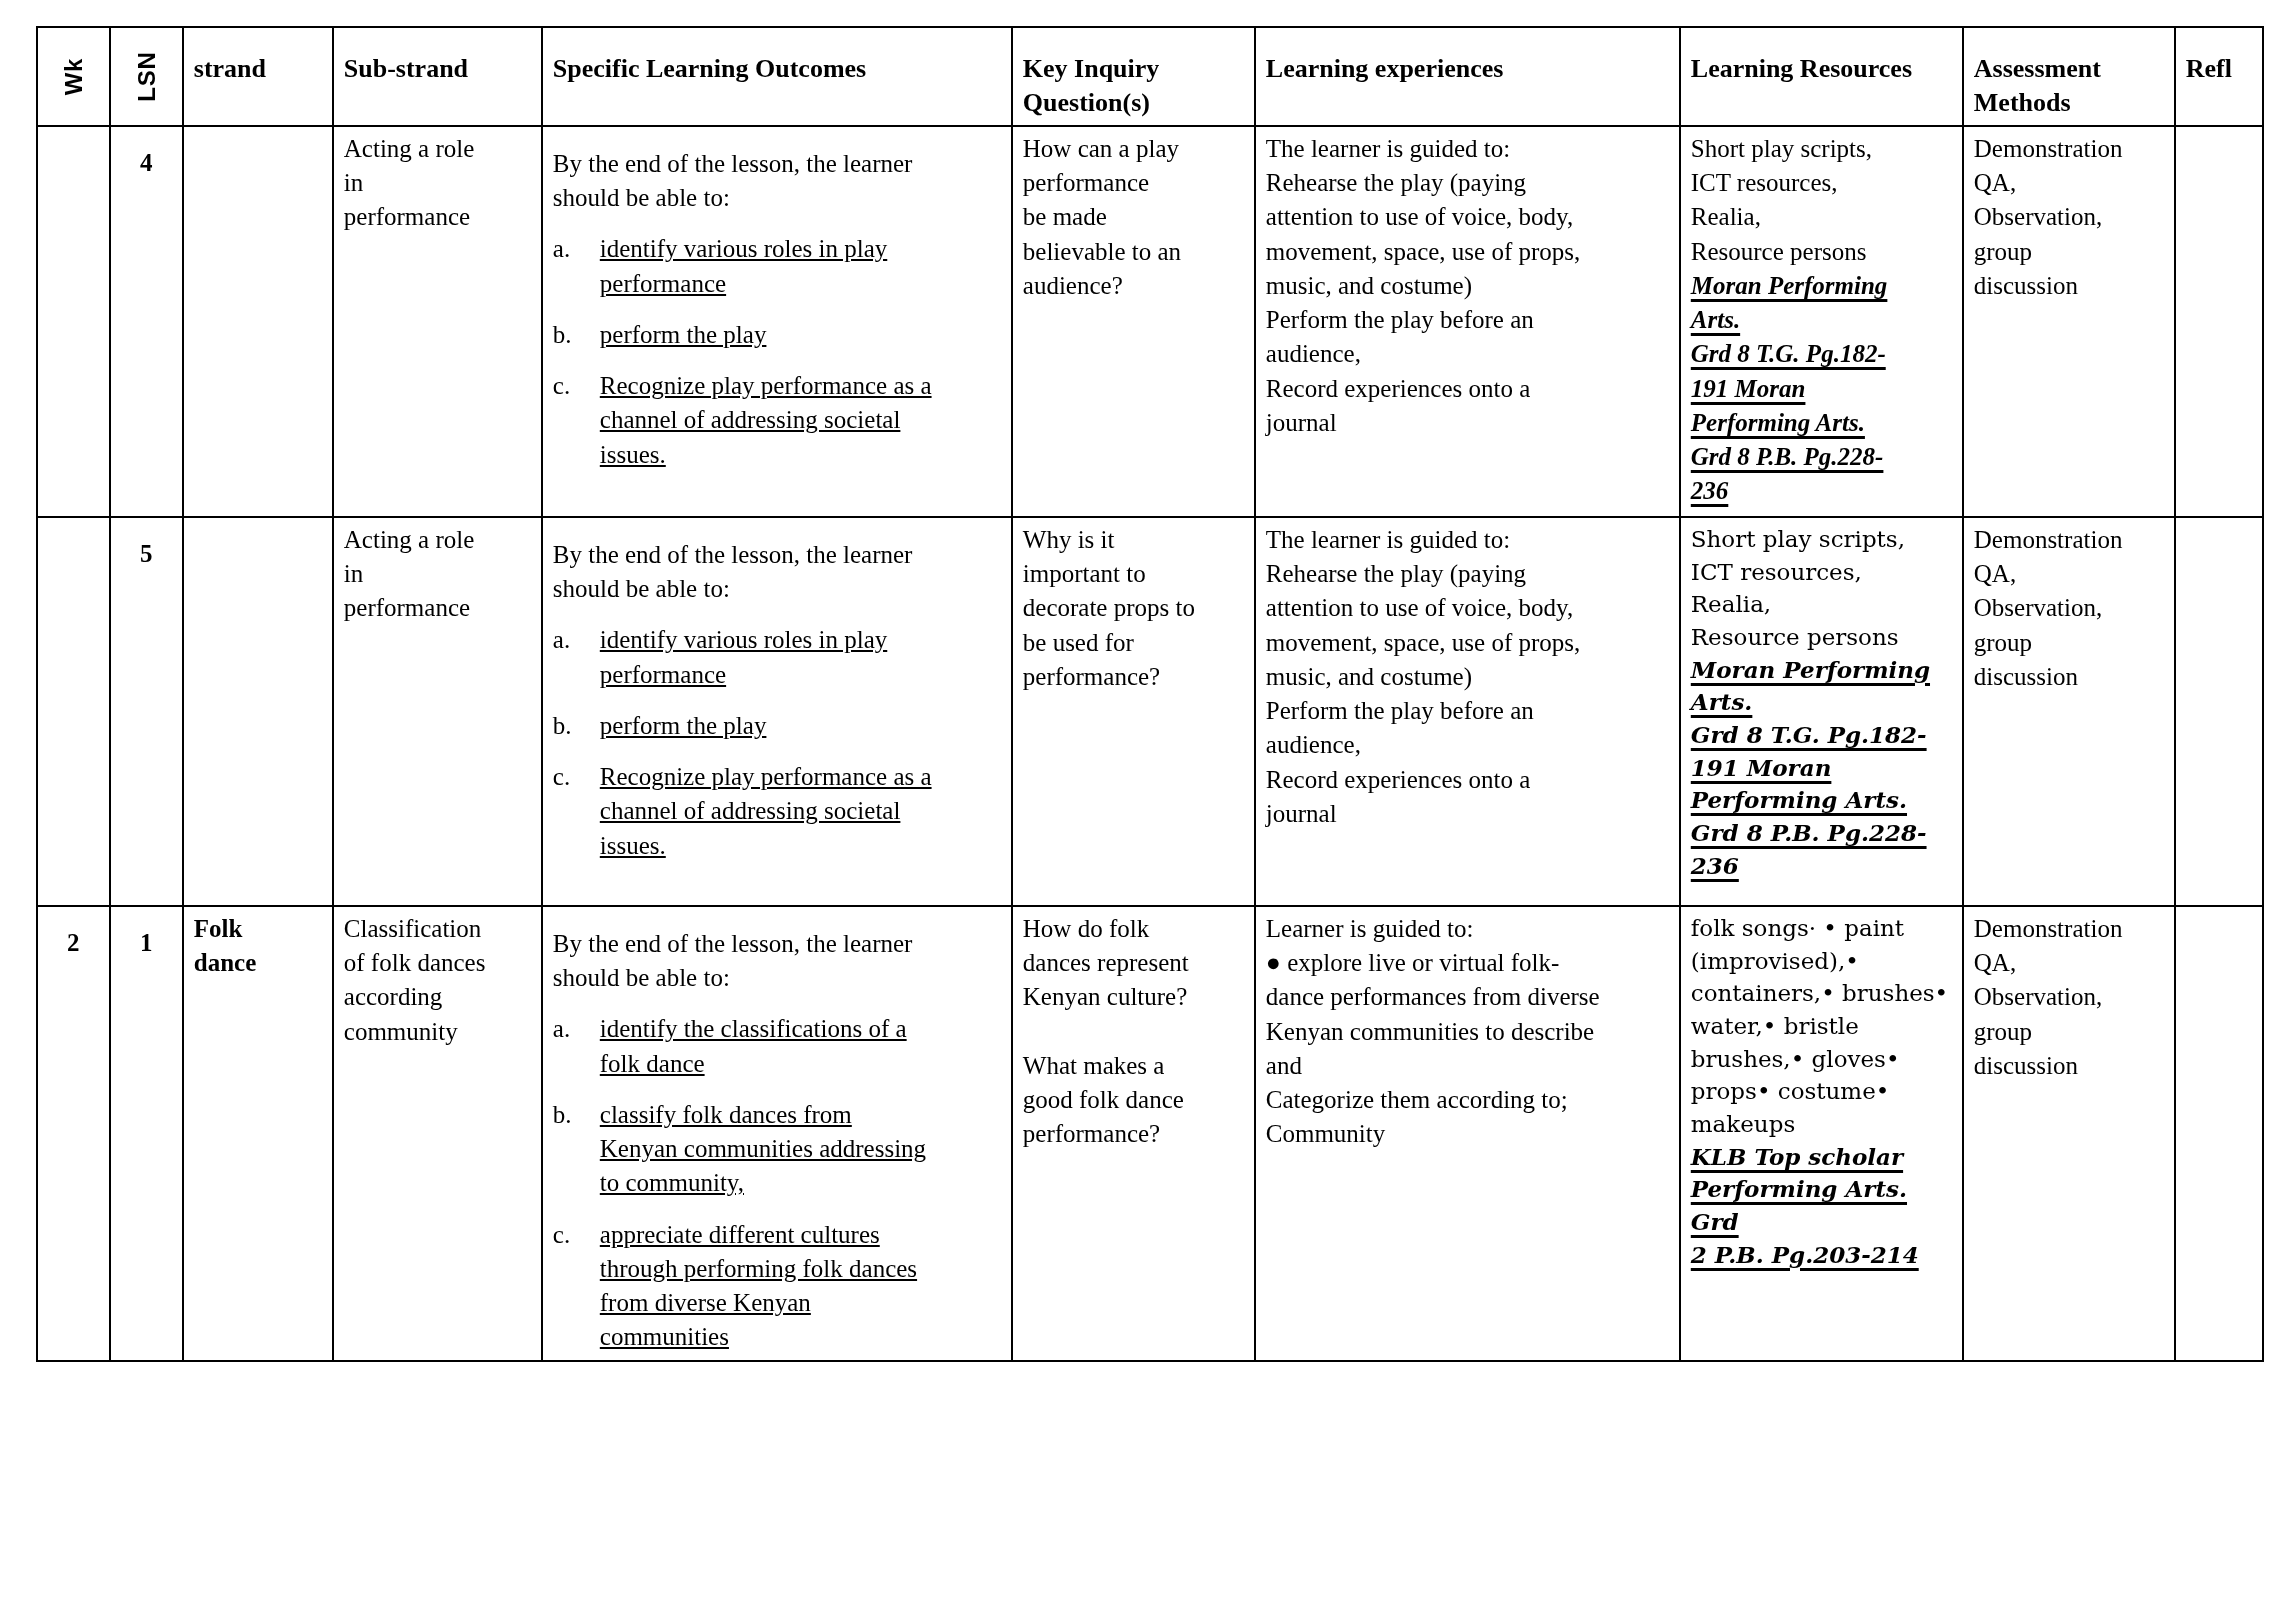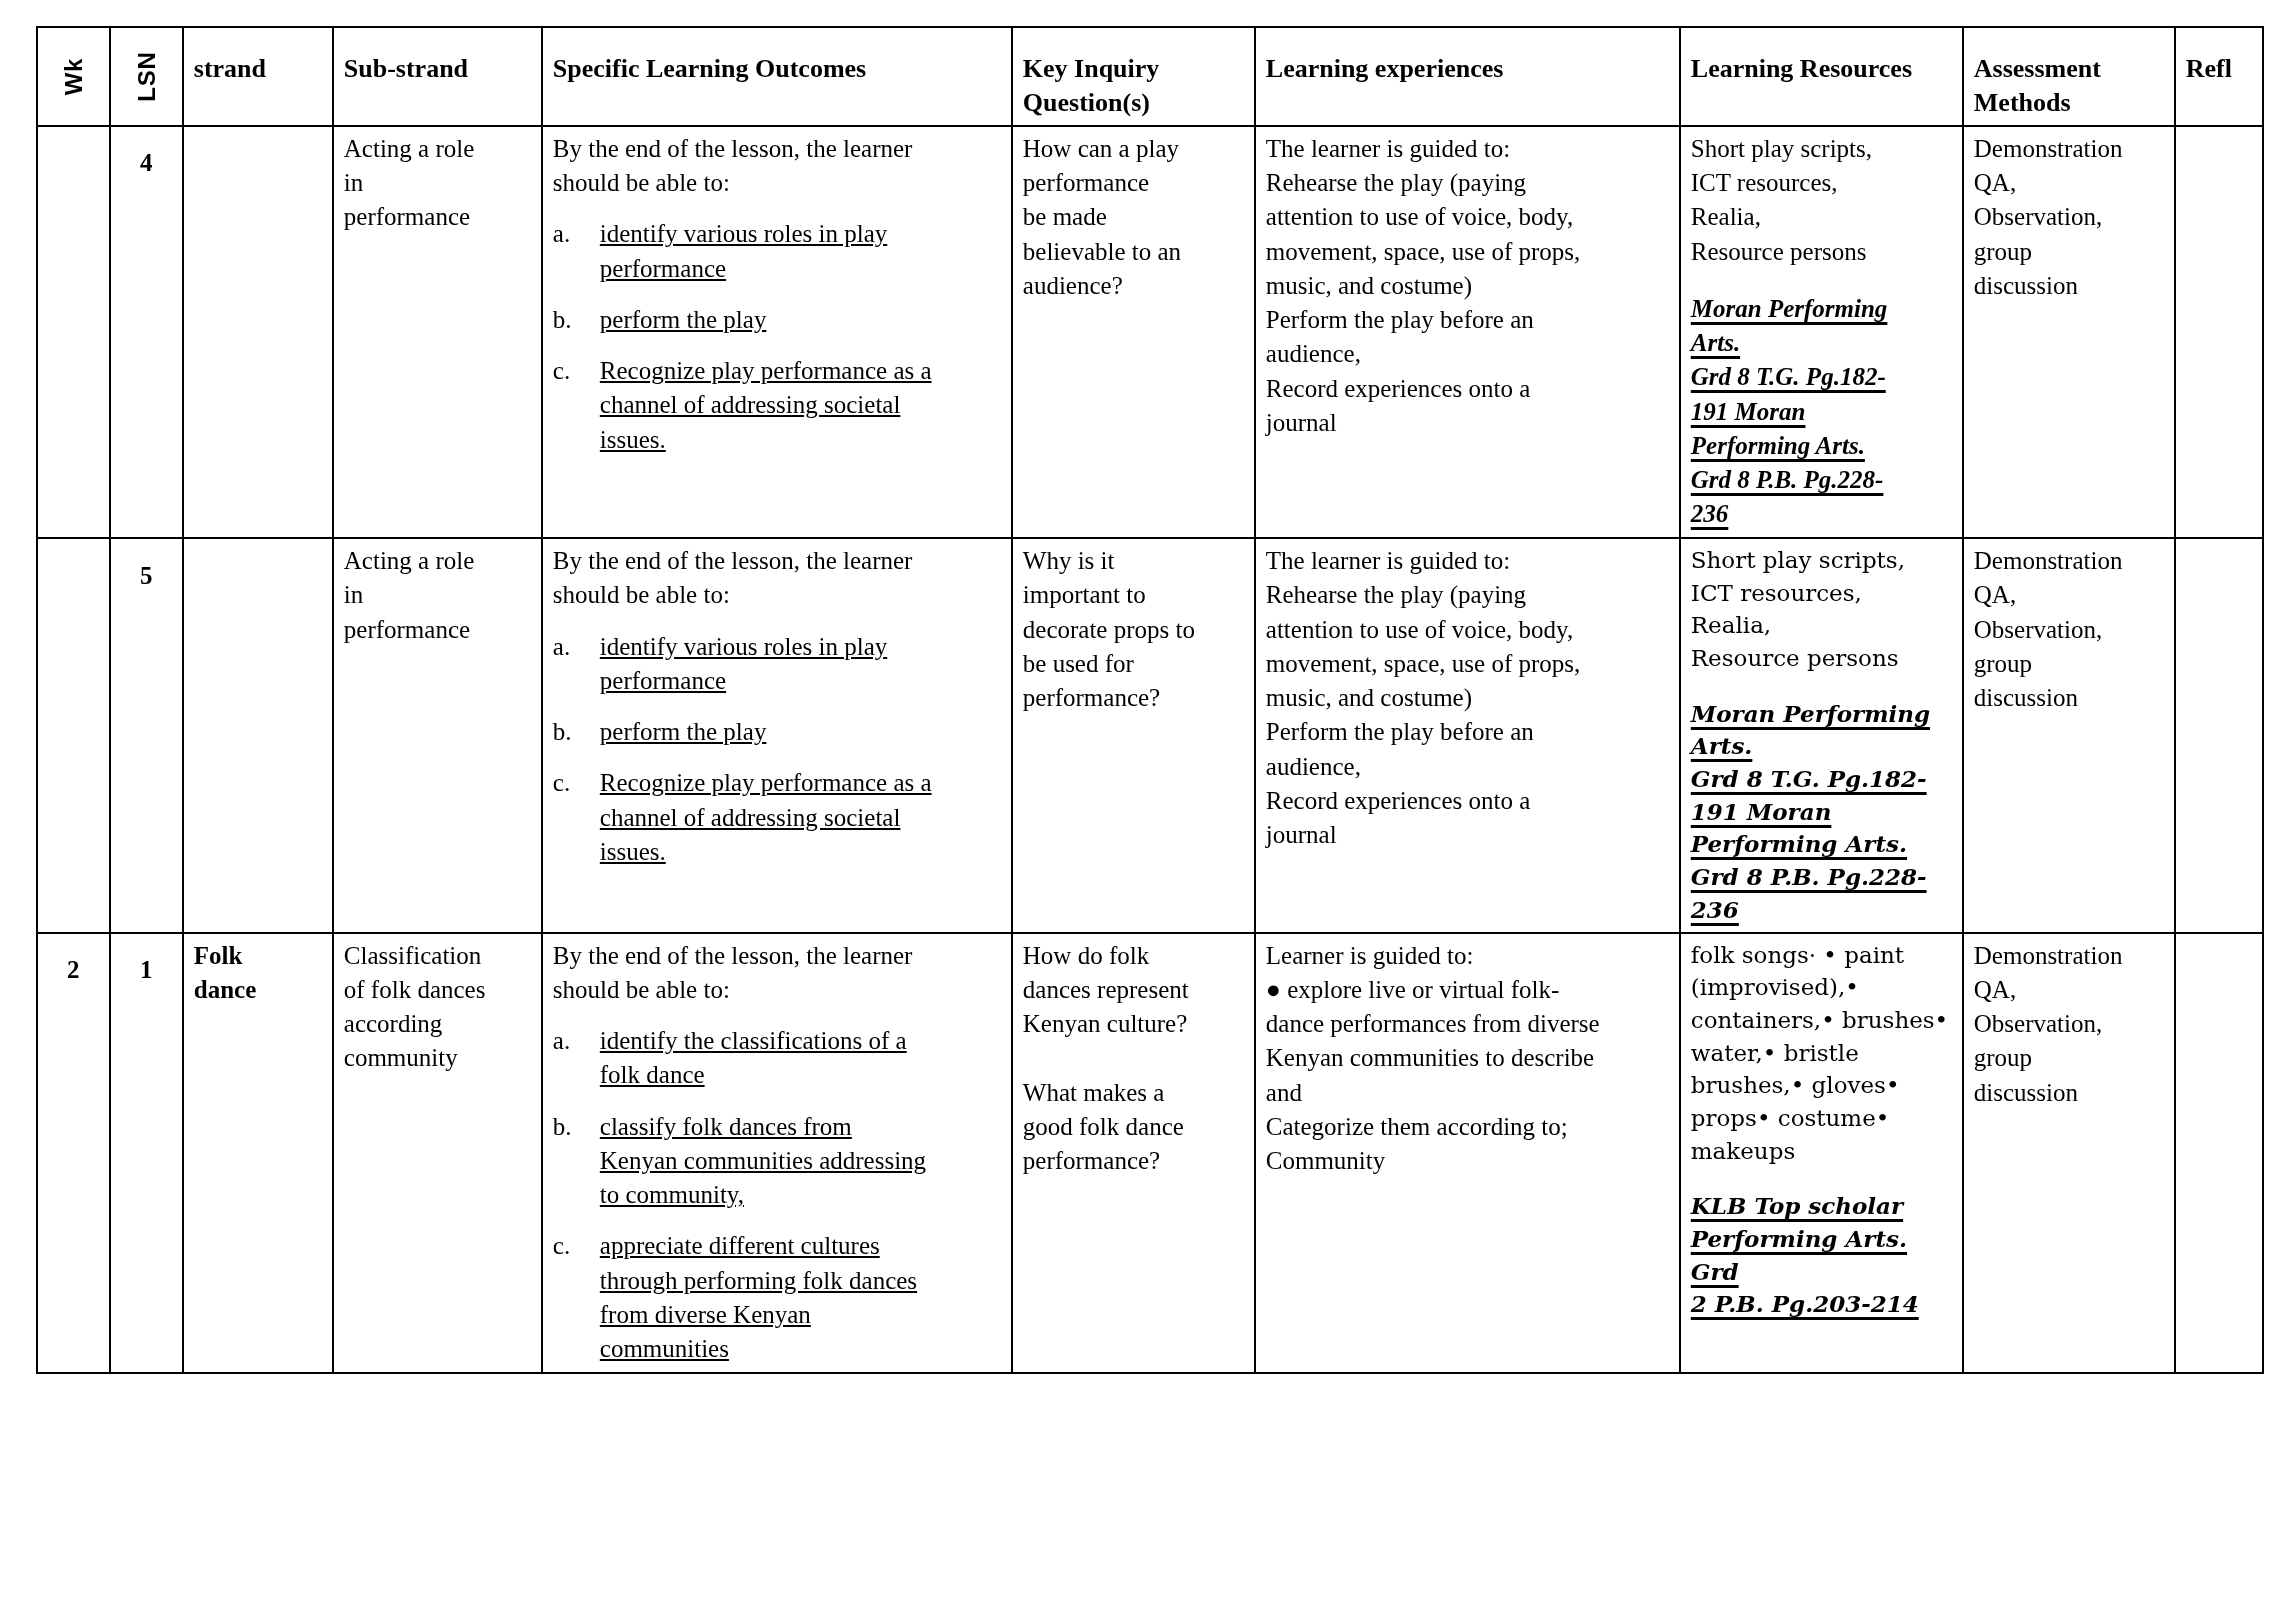--- a/index.html
+++ b/index.html
@@ -9,27 +9,27 @@
             border-collapse:collapse;}
   td,th{border:2.6px solid #000;vertical-align:top;padding:5.2px 10.5px 5.2px 9.8px;
         font-size:25px;line-height:1.37;overflow:hidden;text-align:left;}
   th{font-weight:bold;font-size:26px;line-height:1.3;padding-top:24px;}
   .pre{white-space:pre-line;}
   .vhead{vertical-align:middle;text-align:center;padding:0;}
   .vhead .rot{transform:rotate(-90deg);font-family:"Liberation Sans",sans-serif;
               font-weight:bold;font-size:24px;letter-spacing:0.7px;white-space:nowrap;}
   .num{text-align:center;font-weight:bold;padding-top:19.6px;}
   .bold{font-weight:bold;}
-  .intro{white-space:pre-line;}
+  .intro{white-space:pre-line;margin-top:15px;}
   .oitem{display:grid;grid-template-columns:47px 1fr;margin-top:17px;}
   .mk{display:block;}
   .ot{display:block;white-space:pre-line;text-decoration:underline;}
   .wide{font-family:"DejaVu Serif",serif;font-size:23px;line-height:1.42;}
   .book{font-weight:bold;font-style:italic;text-decoration:underline;
-        text-decoration-thickness:2.6px;text-underline-offset:4.6px;margin-top:23px;}
+        text-decoration-thickness:2.6px;text-underline-offset:4.6px;}
   .it{}
   .expblock{white-space:pre-line;}
 </style>
 </head>
 <body>
 
 <div class="page">
   <table class="sow">
     <colgroup>
       <col style="width:73px">

